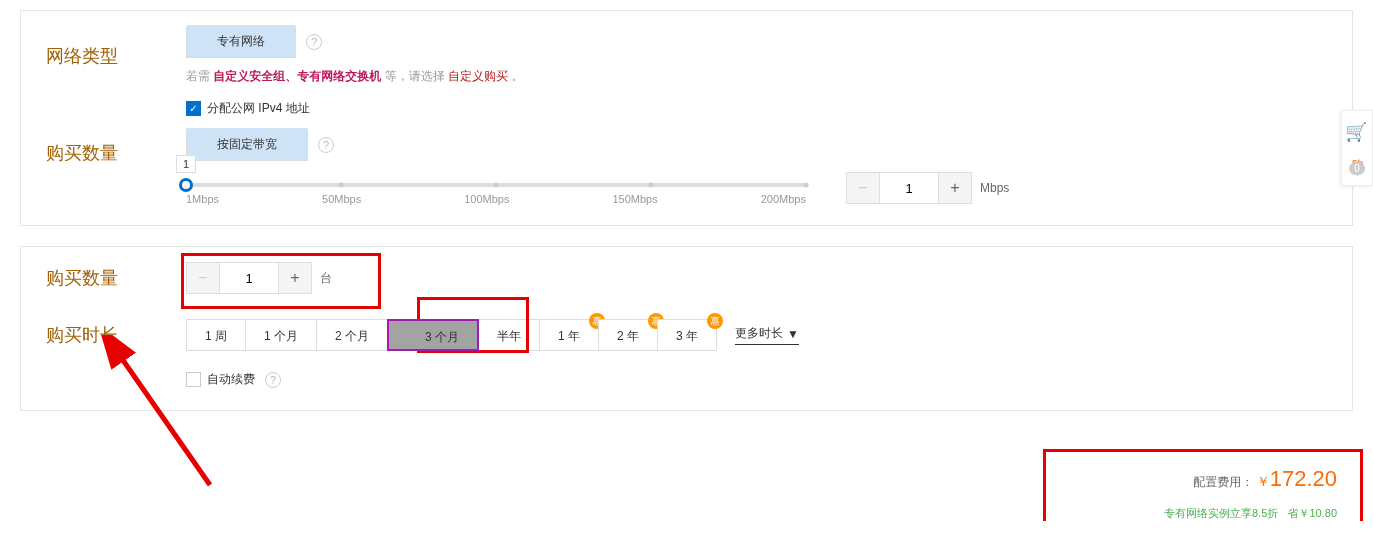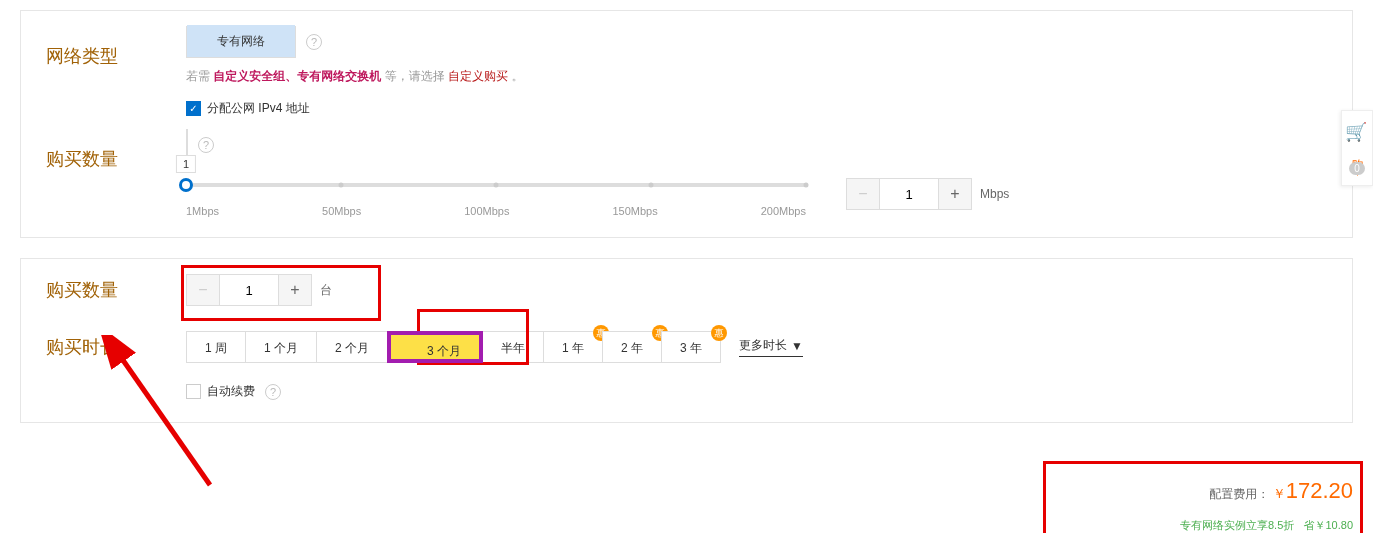--- a/index.html
+++ b/index.html
@@ -16,41 +16,41 @@
 .hint { margin: 10px 0 0 0; color: #999; font-size: 12px; }
 .hint b { color: #be185d; font-weight: bold; }
 .hint a { color: #b91c1c; text-decoration: none; }
 .checkbox-wrap { display: inline-flex; align-items: center; gap: 6px; }
 .checkbox { width: 15px; height: 15px; background: #0070cc; border: 1px solid #0070cc; display: inline-flex; align-items: center; justify-content: center; color: #fff; font-size: 10px; }
 .checkbox.unchecked { background: #fff; border: 1px solid #ccc; }
 .slider-wrap { position: relative; width: 620px; margin-top: 12px; }
 .slider-track { position: relative; height: 4px; background: #ddd; margin: 8px 0 2px 0; }
 .slider-tick { position: absolute; top: 50%; width: 5px; height: 5px; background: #ccc; border-radius: 50%; transform: translate(-50%,-50%); }
 .slider-handle { position: absolute; left: 0; top: 50%; width: 14px; height: 14px; border: 3px solid #0070cc; background: #fff; border-radius: 50%; transform: translate(-50%,-50%); }
-.slider-labels { display: flex; justify-content: space-between; color: #999; font-size: 11px; margin-top: 18px; }
+.slider-labels { display: flex; justify-content: space-between; color: #999; font-size: 11px; margin-top: 6px; }
 .slider-tooltip { position: absolute; top: -28px; left: 0; transform: translateX(-50%); background: #fff; border: 1px solid #ddd; padding: 2px 6px; font-size: 11px; }
 .stepper { display: inline-flex; border: 1px solid #ddd; height: 32px; align-items: stretch; }
 .stepper button { width: 32px; background: #f5f5f5; border: none; cursor: pointer; font-size: 16px; color: #666; }
 .stepper button:disabled { color: #ccc; }
 .stepper input { width: 60px; border: none; border-left: 1px solid #ddd; border-right: 1px solid #ddd; text-align: center; font-size: 13px; }
 .unit { margin-left: 8px; color: #666; }
 .duration-grp { display: inline-flex; gap: 0; }
 .dur { border: 1px solid #ddd; padding: 0 18px; height: 32px; line-height: 32px; font-size: 12px; position: relative; cursor: pointer; background: #fff; }
 .dur + .dur { margin-left: -1px; }
-.dur.selected { background: #fde047; border: 4px solid #a21caf; z-index: 1; padding-left: 36px; }
+.dur.selected { background: #a3a3a3; border: 2px solid #a21caf; z-index: 1; padding-left: 36px; }
 .dur .badge { position: absolute; top: -7px; right: -7px; width: 16px; height: 16px; background: #ff9800; color: #fff; border-radius: 50%; font-size: 9px; display: flex; align-items: center; justify-content: center; }
 .more-dur { margin-left: 18px; color: #333; font-size: 12px; display: inline-flex; align-items: center; gap: 4px; border-bottom: 1px solid #333; padding-bottom: 2px; cursor: pointer; }
 .highlight-red { position: absolute; border: 3px solid #e60000; pointer-events: none; }
 .arrow-svg { position: absolute; pointer-events: none; }
 .cart-tab { position: fixed; right: 0; top: 110px; width: 32px; background: #fff; border: 1px solid #eee; box-shadow: -1px 1px 4px rgba(0,0,0,0.08); padding: 10px 0; text-align: center; color: #ff6a00; }
 .cart-tab .cart-icon { font-size: 18px; }
 .cart-tab .vt { writing-mode: vertical-rl; font-size: 12px; margin: 6px auto; letter-spacing: 2px; }
 .cart-tab .cnt { display: inline-block; background: #ccc; color: #fff; border-radius: 8px; min-width: 16px; font-size: 10px; padding: 1px 3px; }
 .footer { position: relative; margin-top: 30px; height: 80px; }
-.price-box { position: absolute; right: 20px; bottom: 0; display: flex; align-items: center; gap: 20px; }
+.price-box { position: absolute; right: 36px; bottom: 0; display: flex; align-items: center; gap: 20px; }
 .price-info { text-align: right; }
 .price-line1 { font-size: 12px; color: #666; }
 .price { color: #ff6a00; font-size: 22px; font-weight: 500; }
 .price-line2 { font-size: 11px; color: #4caf50; margin-top: 14px; }
 .confirm-btn { background: #ff6a00; color: #fff; border: none; height: 44px; padding: 0 38px; font-size: 15px; cursor: pointer; }
 .bw-row { display: flex; align-items: center; gap: 0; }
 .slider-col { flex: 0 0 640px; }
 .stepper-col { margin-left: 20px; display: flex; align-items: center; }
 </style>
 </head>
@@ -78,20 +78,21 @@
 
   <div class="row">
     <div class="label">购买数量</div>
     <div class="content">
       <div class="checkbox-wrap">
         <span class="checkbox">✓</span>
         <span>分配公网 IPv4 地址</span>
       </div>
       <div style="margin-top:12px; display:flex; align-items:center;">
         <div class="btn-grp">
+          <button class="btn active">按固定带宽</button>
         </div>
         <span class="help-icon">?</span>
       </div>
 
       <div class="bw-row" style="margin-top:10px;">
         <div class="slider-col">
           <div class="slider-wrap">
             <div class="slider-tooltip">1</div>
             <div class="slider-track">
               <div class="slider-tick" style="left:0%"></div>

